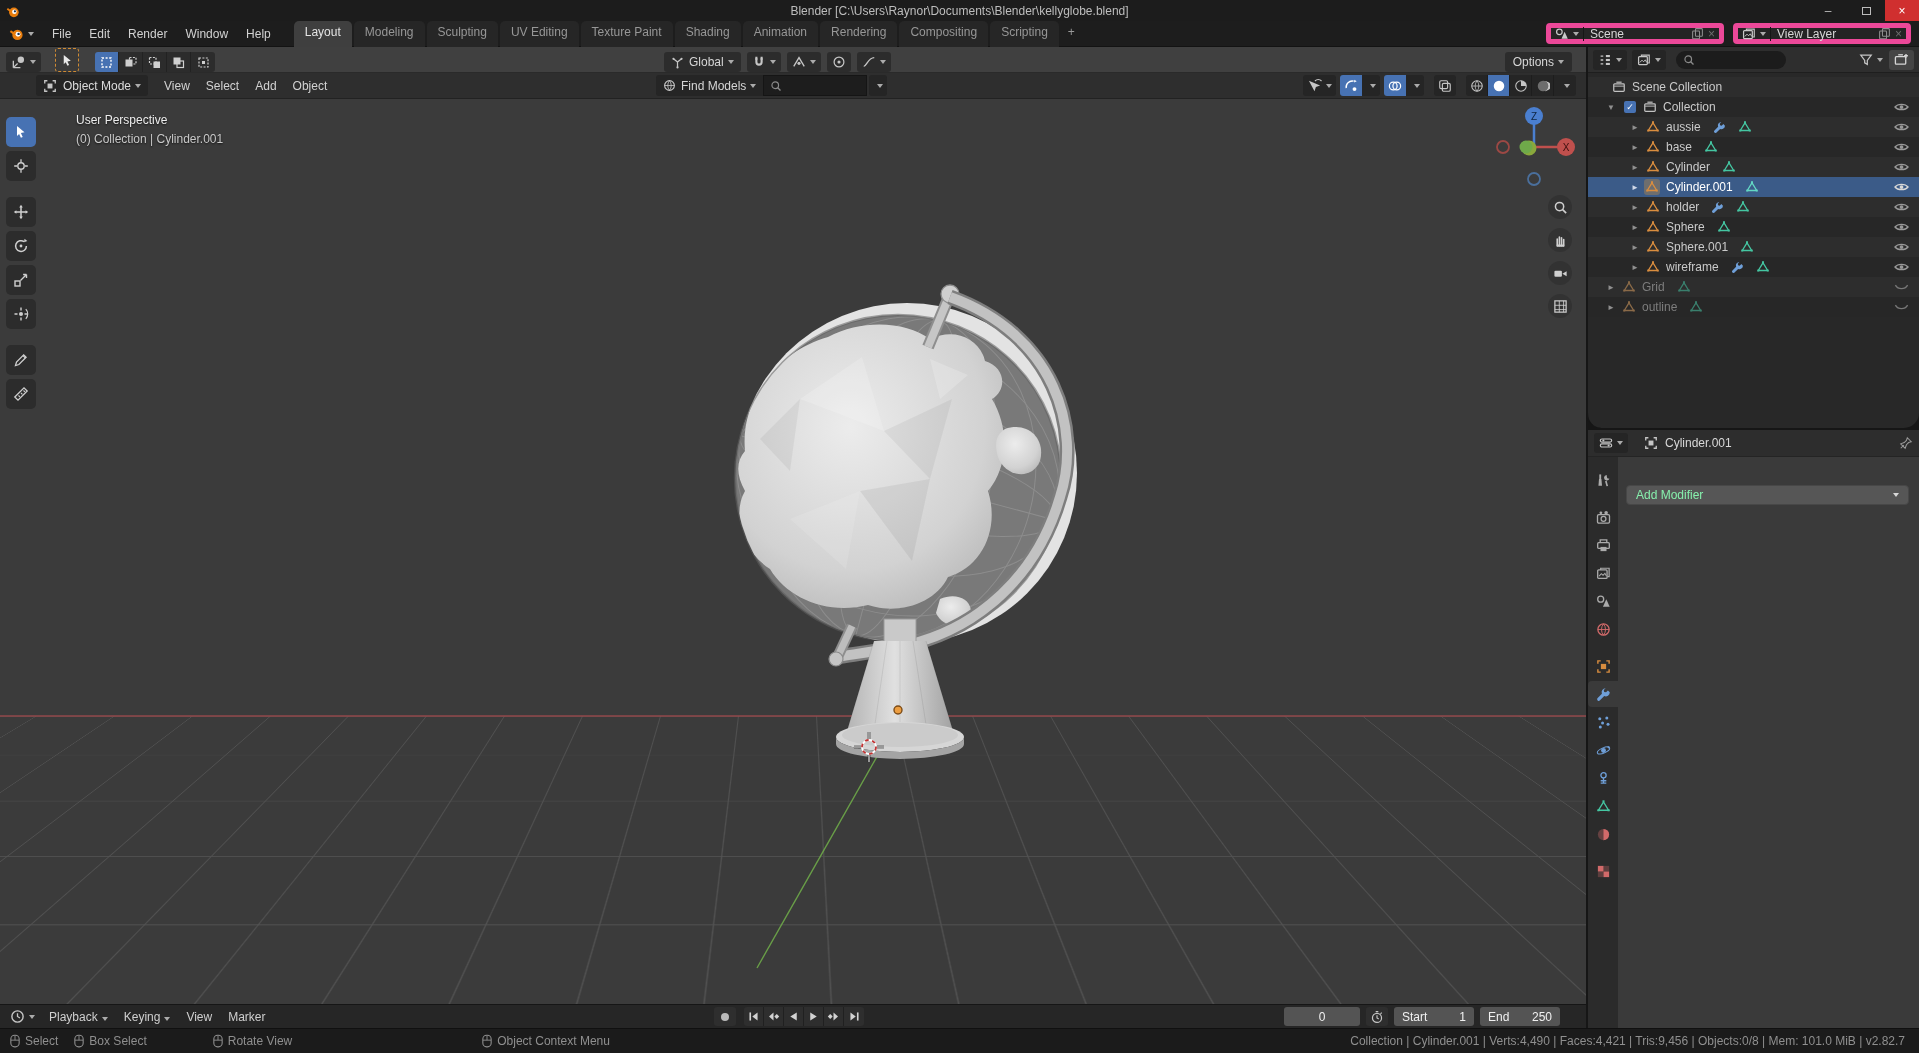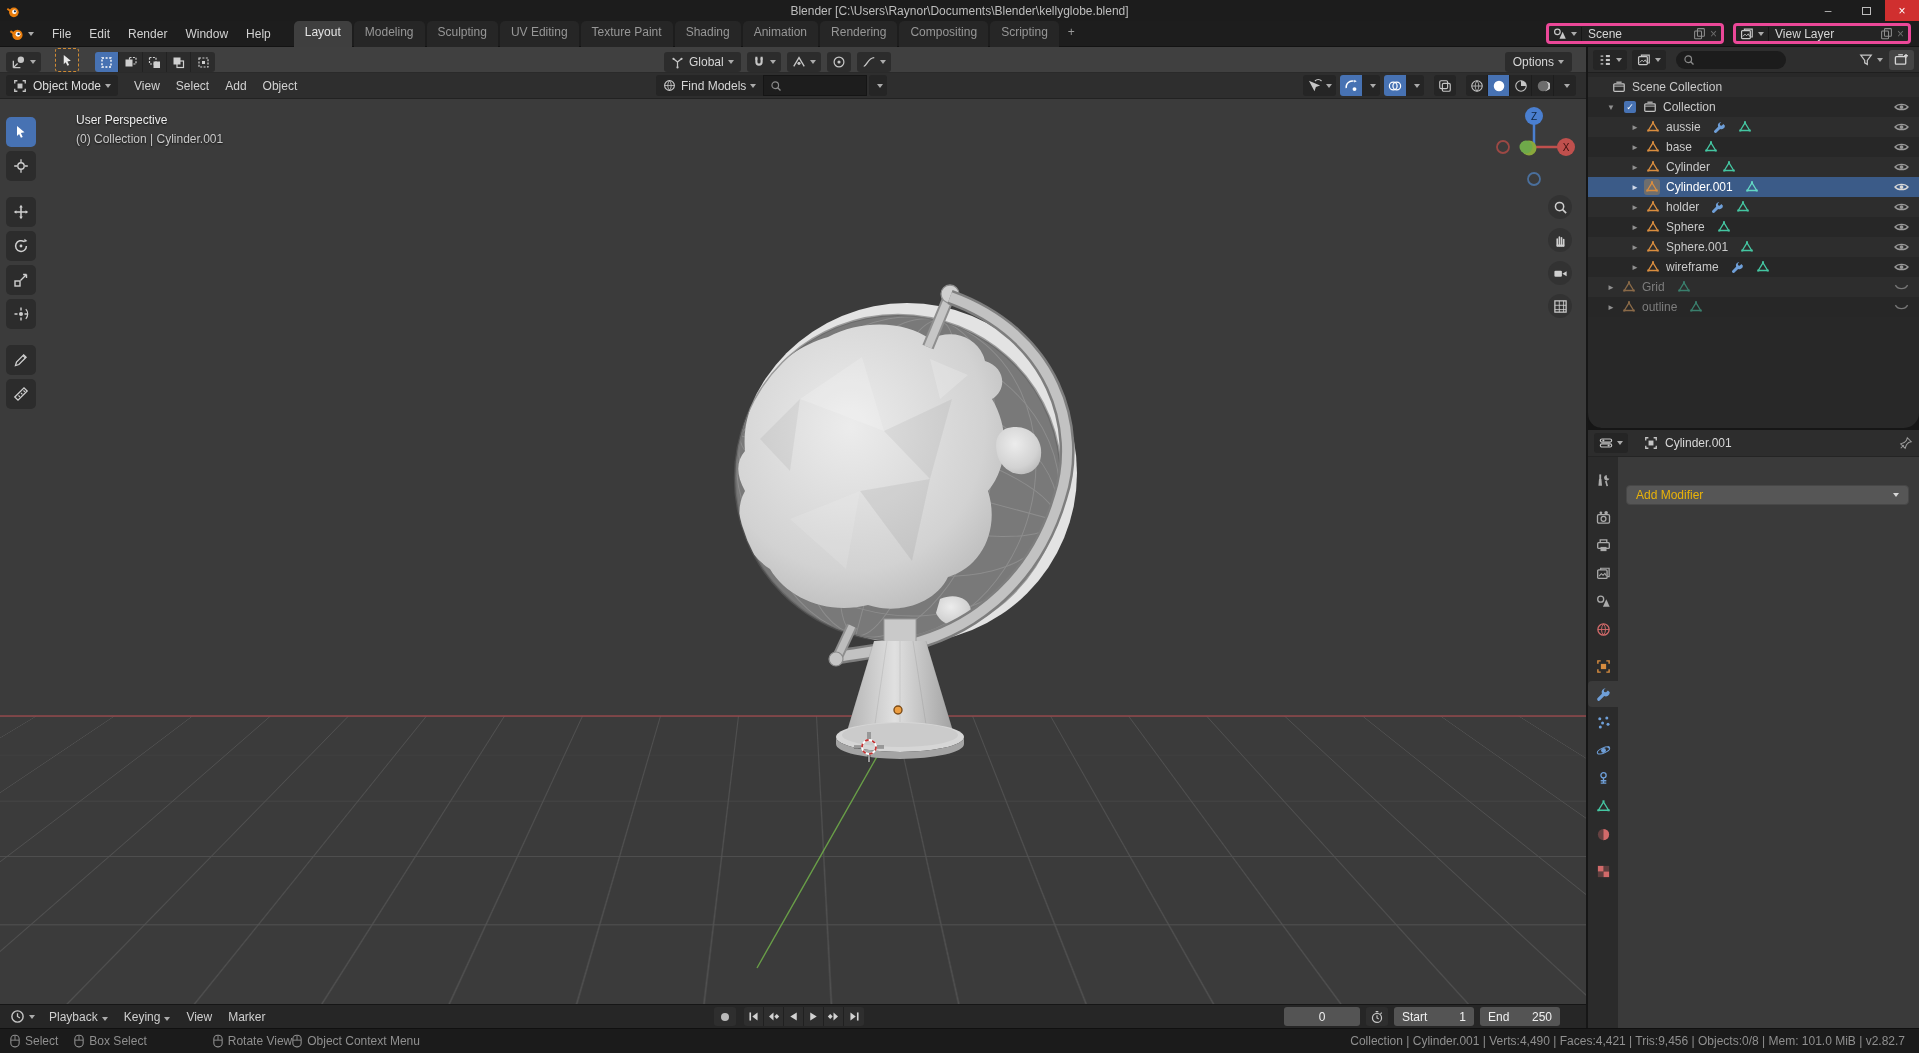--- a/index.html
+++ b/index.html
@@ -19,39 +19,39 @@
   .winbtn.close { background:#d02f2f; color:#fff; width:34px; }
   .maxglyph { width:9px; height:8px; border:1px solid #bdbdbd; }
   
   .menubar { position:absolute; left:0; top:21px; width:1919px; height:26px; background:#1d1d1d; display:flex; align-items:center; border-bottom:1px solid #131313; }
   .menuitem { padding:3px 9px; color:#d2d2d2; border-radius:3px; }
   .tabs { display:flex; height:26px; margin-left:14px; }
   .tab { background:#262626; color:#979797; padding:4px 11px 5px; margin-right:2px; border-radius:5px 5px 0 0; font-size:12px; }
   .tab.active { background:#3f3f3f; color:#e4e4e4; }
   .tab.add { background:transparent; color:#9a9a9a; padding:4px 7px; }
   .tb-selectors { position:absolute; right:8px; top:2px; display:flex; gap:9px; }
-  .selector { display:flex; align-items:center; background:#242424; border:3px solid #ec4899; border-radius:4px; height:21px; width:178px; padding:0 4px;justify-content:flex-end; }
+  .selector { display:flex; align-items:center; background:#242424; border:5px solid #ec4899; border-radius:4px; height:21px; width:178px; padding:0 4px;justify-content:flex-end; }
   .selector .icnbox { display:flex; align-items:center; padding-right:4px; border-right:1px solid #161616; margin-right:6px; }
   .selector .val { flex:1; color:#d6d6d6; }
   .selector .mini { color:#8e8e8e; margin-left:4px; display:flex; align-items:center; }
   
   .toolsettings { position:absolute; left:0; top:47px; width:1586px; height:26px; background:#404040; display:flex; align-items:flex-end; border-bottom:1px solid #2a2a2a; }
   .ts-edbtn { display:flex; align-items:center; background:#2c2c2c; border-radius:3px; height:20px; padding:0 5px; margin-left:6px; }
   .activetool { width:24px; height:24px; margin-left:14px; border:1px dashed #cf8b35; border-radius:3px; display:flex; align-items:center; justify-content:center; background:#3a3a3a; }
   .selmodes { display:flex; margin-left:16px; }
   .selmode { width:24px; height:20px; background:#2c2c2c; display:flex; align-items:center; justify-content:center; border-right:1px solid #222; }
   .selmode:first-child { border-radius:3px 0 0 3px; }
   .selmode:last-child { border-radius:0 3px 3px 0; border-right:none; }
   .selmode.active { background:#4772b3; }
   .ts-center { position:absolute; left:664px; display:flex; align-items:center; gap:6px; }
   .dropfield { display:flex; align-items:center; background:#2c2c2c; border-radius:3px; height:20px; padding:0 7px; color:#d6d6d6; }
   .iconbtn { display:flex; align-items:center; background:#2c2c2c; border-radius:3px; height:20px; padding:0 5px; }
   .ts-options { position:absolute; right:14px; display:flex; align-items:center; background:#2c2c2c; border-radius:3px; height:20px; padding:0 8px; color:#d6d6d6; }
   
-  .vpheader { position:absolute; left:0; top:73px; width:1586px; height:26px; background:#2e2e2e; display:flex; align-items:center; border-bottom:1px solid #222; }
+  .vpheader { position:absolute; left:0; top:73px; width:1586px; height:26px; background:#2e2e2e; display:flex; align-items:center; border-bottom:1px solid #222;padding-left:30px; }
   .vph-mode { display:flex; align-items:center; background:#252525; border-radius:3px; height:21px; padding:0 7px; margin-left:6px; color:#dcdcdc; }
   .vph-menus { display:flex; margin-left:8px; }
   .vph-menus .menuitem { padding:3px 8px; }
   .vph-center { position:absolute; left:656px; display:flex; align-items:center; }
   .findmodels { display:flex; align-items:center; background:#252525; border-radius:3px 0 0 3px; height:21px; padding:0 7px; color:#d6d6d6; }
   .searchfield { display:flex; align-items:center; background:#1d1d1d; border:1px solid #151515; height:21px; width:104px; padding:0 6px; color:#888; }
   .vph-right { position:absolute; right:10px; display:flex; align-items:center; gap:4px; }
   .hbtn { height:21px; display:flex; align-items:center; justify-content:center; background:#252525; border-radius:3px; padding:0 4px; }
   .hbtn.on { background:#4772b3; }
   .shadegrp { display:flex; }
@@ -121,21 +121,21 @@
   .pr-header { height:27px; background:#2d2d2d; display:flex; align-items:center; padding:0 6px; border-bottom:1px solid #242424; }
   .pr-edbtn { display:flex; align-items:center; background:#252525; border-radius:3px; height:20px; padding:0 5px; }
   .pr-crumb { display:flex; align-items:center; margin-left:16px; gap:7px; color:#d8d8d8; }
   .pr-pin { margin-left:auto; }
   .pr-tabs { position:absolute; left:0; top:27px; width:30px; bottom:0; background:#2b2b2b; display:flex; flex-direction:column; align-items:center; padding-top:10px; }
   .ptab { width:30px; height:26px; display:flex; align-items:center; justify-content:center; margin-bottom:2px; color:#ababab; }
   .ptab.grp { margin-top:9px; }
   .ptab.active { background:#3a3a3a; border-radius:4px 0 0 4px; }
   .p-red { color:#d16a6a; } .p-orange { color:#d98d3f; } .p-blue { color:#6f9fd8; } .p-teal { color:#45c6a2; }
   .pr-content { position:absolute; left:30px; right:0; top:27px; bottom:0; }
-  .addmod { position:absolute; left:8px; right:10px; top:28px; height:20px; background:#565656; border:1px solid #474747; border-radius:4px; display:flex; align-items:center; padding:0 9px; color:#eab308; }
+  .addmod { position:absolute; left:8px; right:10px; top:28px; height:20px; background:#565656; border:1px solid #474747; border-radius:4px; display:flex; align-items:center; padding:0 9px; color:#86efac; }
   .addmod .crt { margin-left:auto; border-top-color:#d8d8d8; }
 </style>
 </head>
 <body>
 
 <svg width="0" height="0" style="position:absolute">
 <defs>
   <symbol id="i-meshtri" viewBox="0 0 16 16">
         <path d="M8 3.2 L13.4 12 L2.6 12 Z" fill="none" stroke="currentColor" stroke-width="1.5"></path>
         <rect x="6.9" y="1.4" width="2.2" height="2.2" fill="currentColor"></rect>
@@ -914,21 +914,21 @@
           <use href="#i-mouse"></use>
         </svg>
       <span>Box Select</span>
     </div>
     <div class="sb-item" style="margin-left:66px">
       <svg class="ic" width="10" height="14" style="color:#8f8f8f">
           <use href="#i-mouse"></use>
         </svg>
       <span>Rotate View</span>
     </div>
-    <div class="sb-item" style="">
+    <div class="sb-item" style="margin-left:190px">
       <svg class="ic" width="10" height="14" style="color:#8f8f8f">
           <use href="#i-mouse"></use>
         </svg>
       <span>Object Context Menu</span>
     </div>
     <div class="sb-stats">Collection | Cylinder.001 | Verts:4,490 | Faces:4,421 | Tris:9,456 | Objects:0/8 | Mem: 101.0 MiB | v2.82.7</div>
   </div>
 
   <div class="outliner">
     <div class="ol-header">

